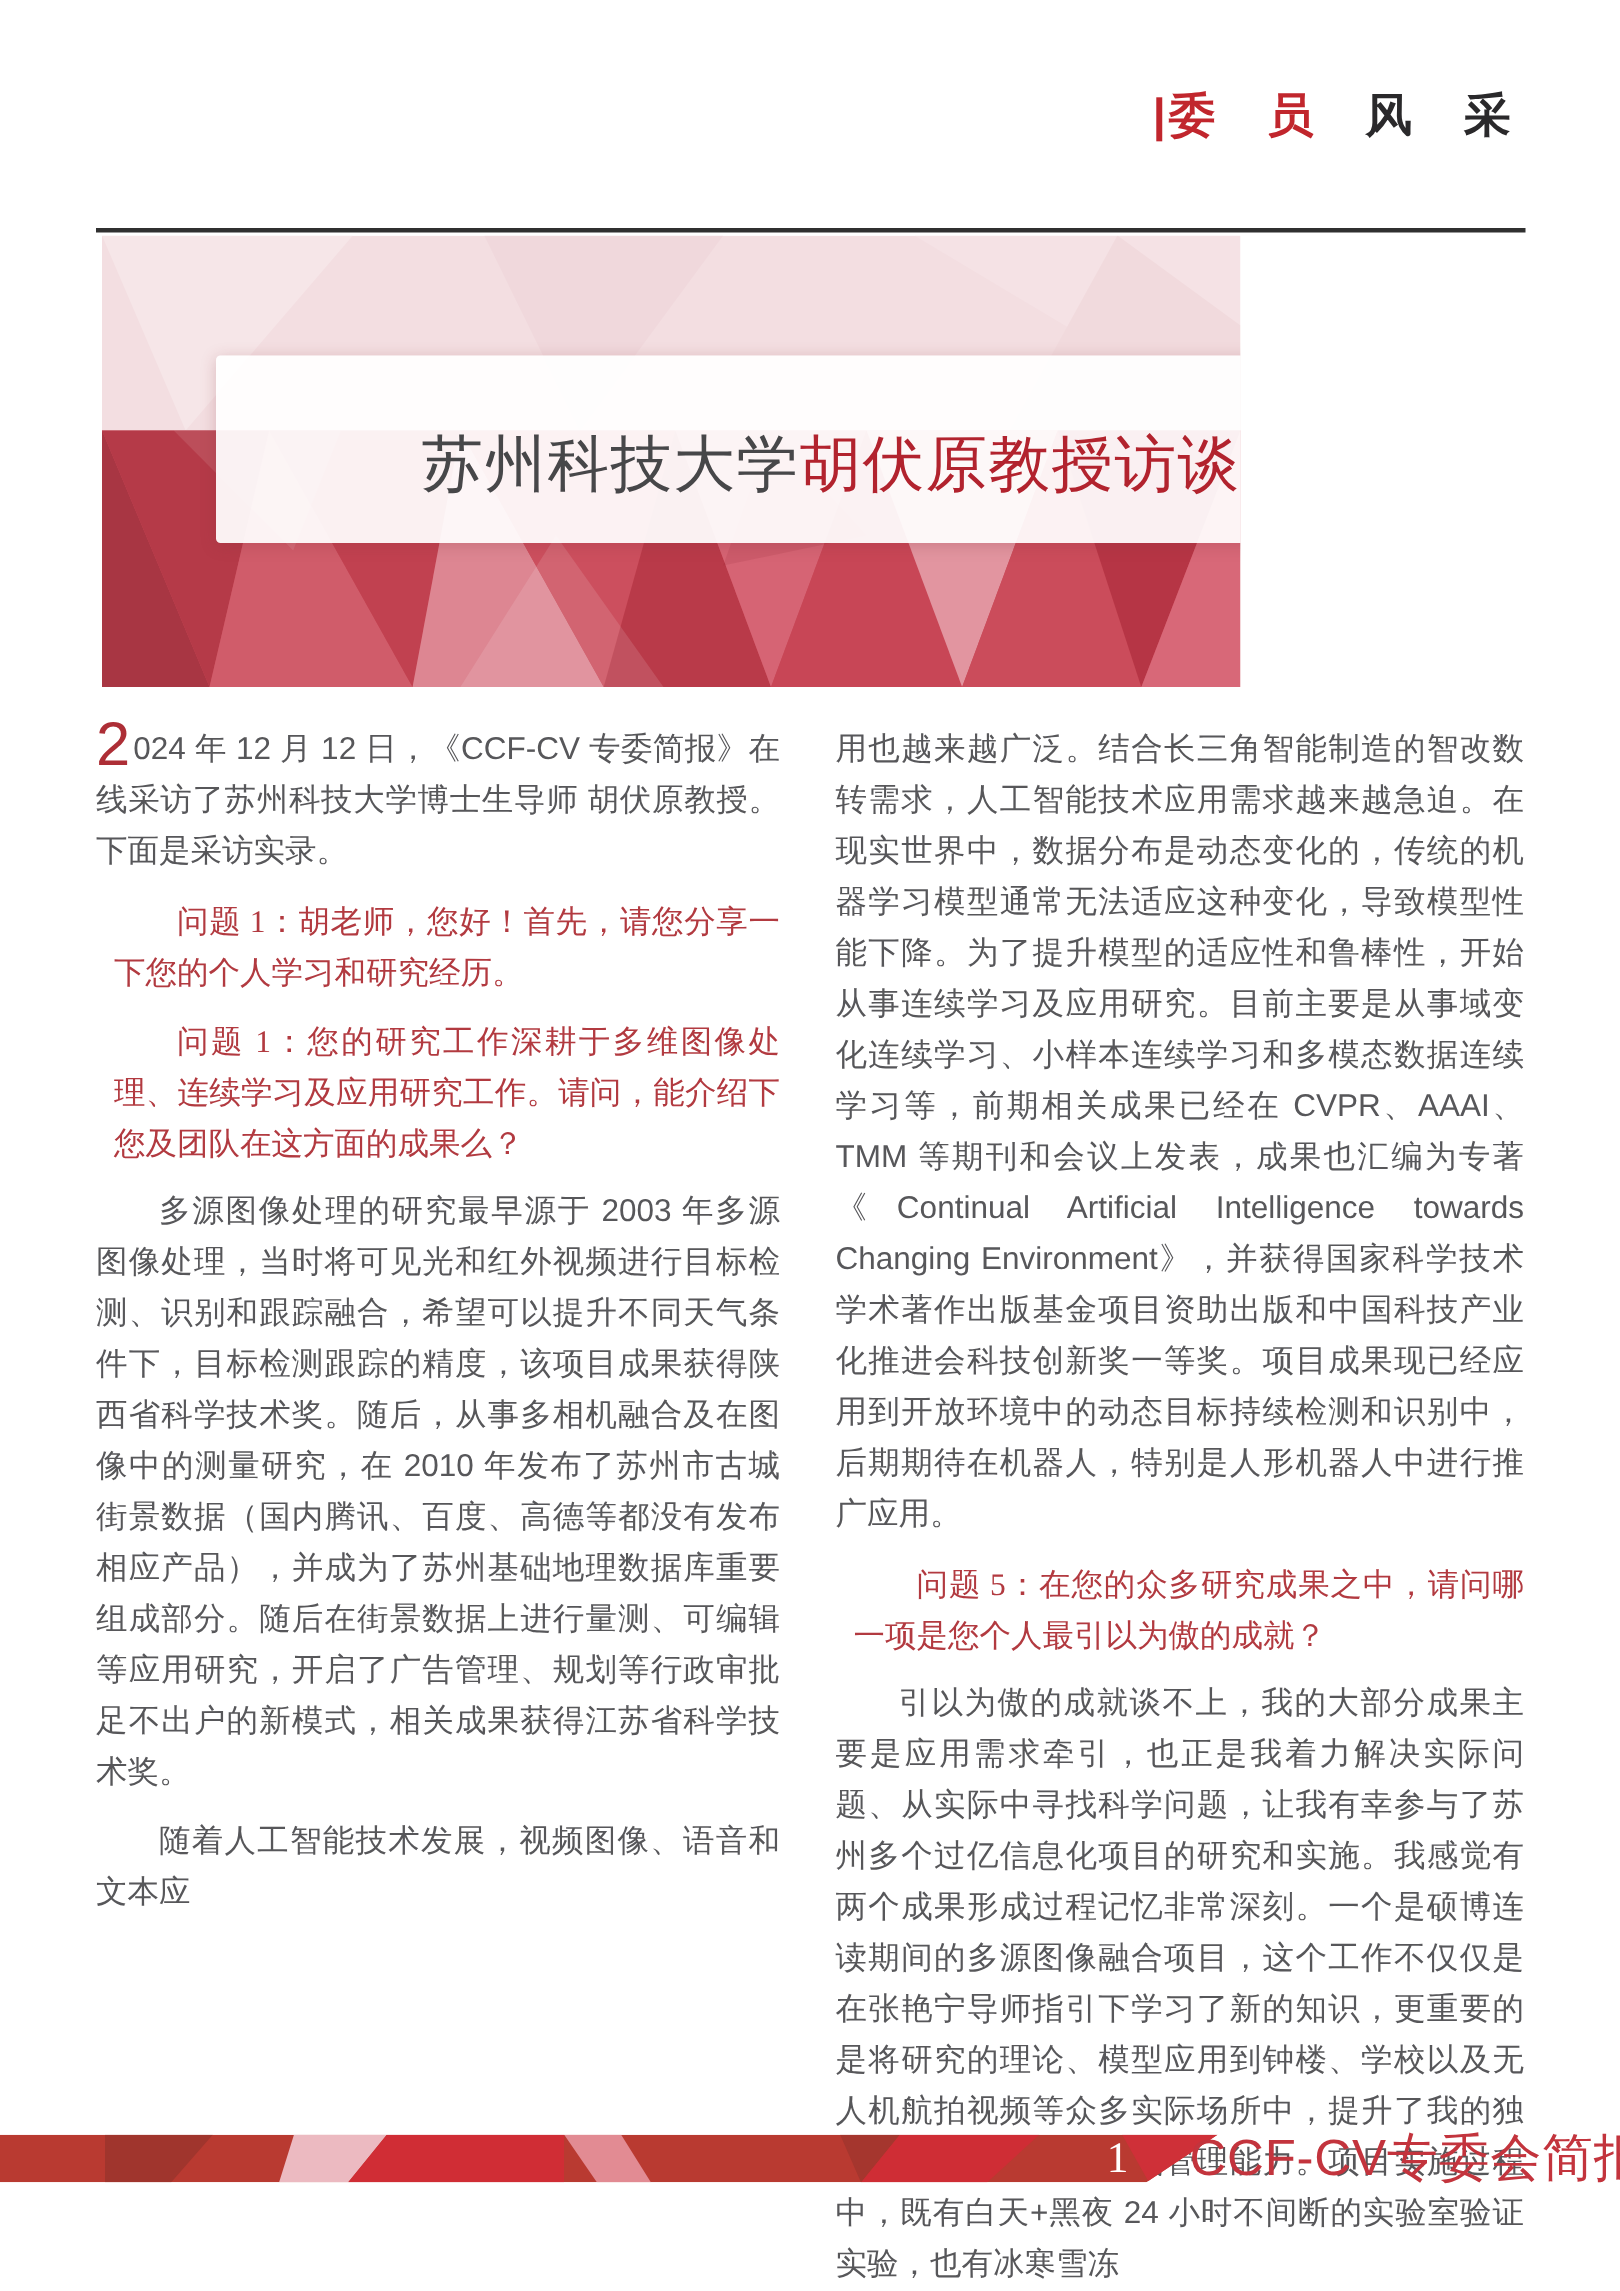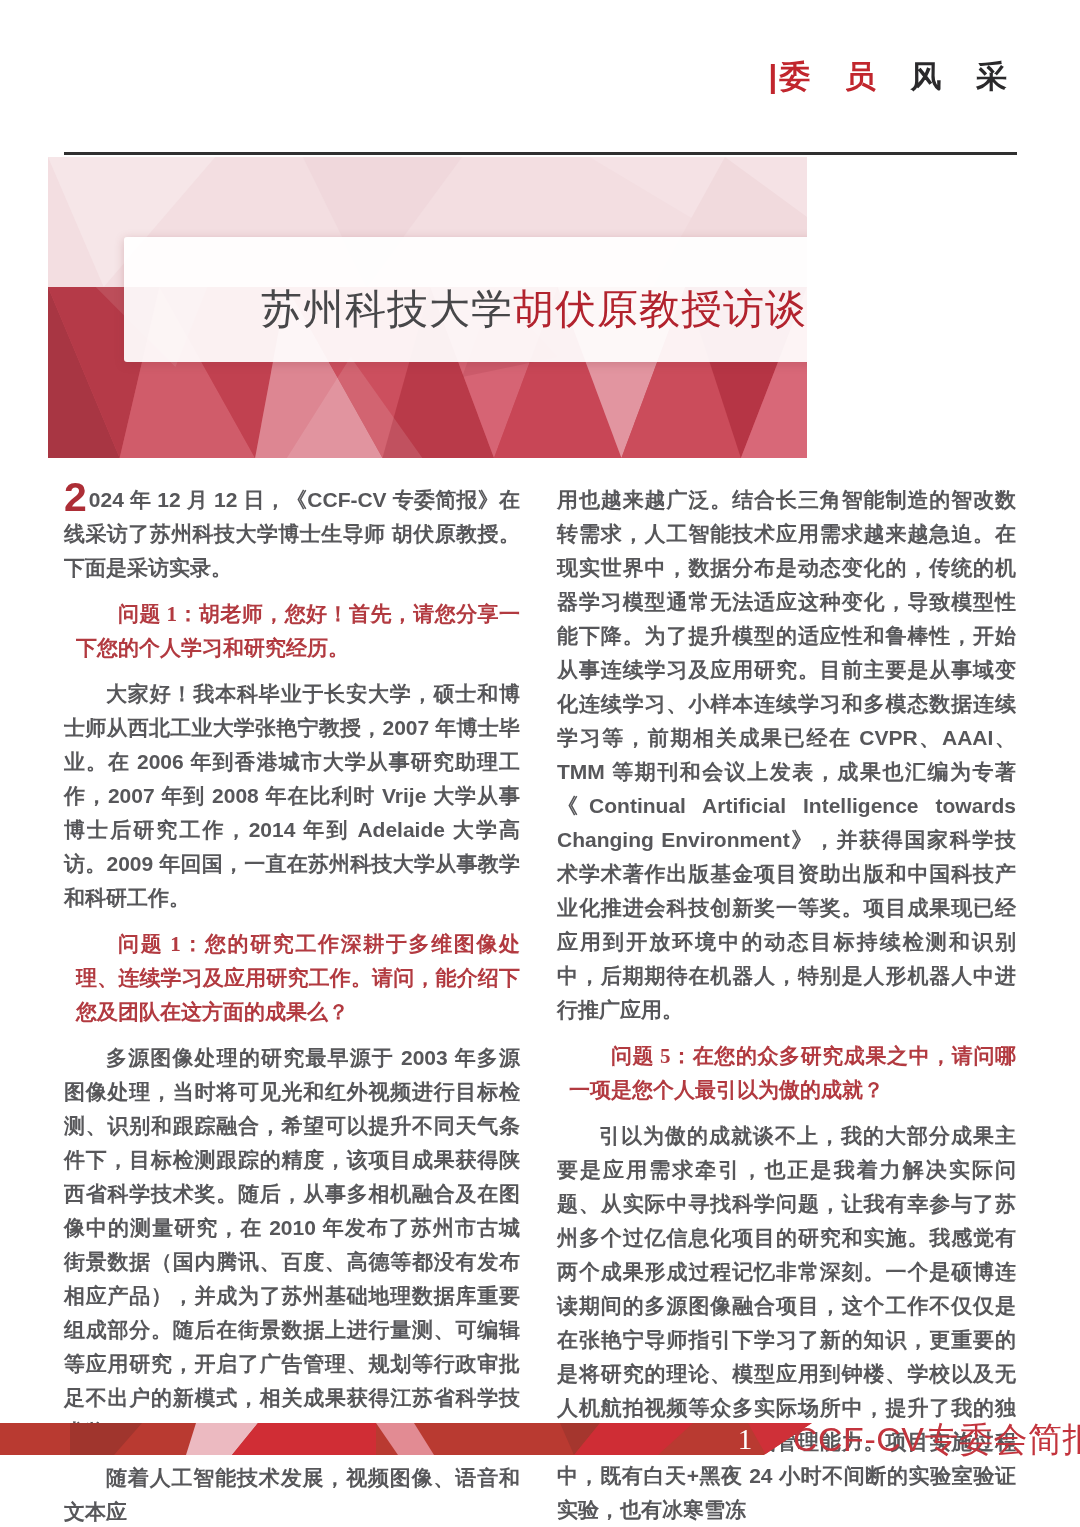--- a/index.html
+++ b/index.html
@@ -10,37 +10,37 @@
   }
   
   .header{position:absolute; top:56px; right:60px; text-align:right;}
   .category{font-size:31px; font-weight:bold; letter-spacing:13px; color:#2a292b; white-space:nowrap;}
   .category .bar{color:#c1262d; font-weight:bold; letter-spacing:2px;}
   .category .red{color:#c1262d;}
   .category .dark{color:#2a292b;}
   .subtitle{margin-top:12px; font-size:22px; letter-spacing:10px; color:#c9c9cb; white-space:nowrap;}
   
   .rule{position:absolute; left:64px; top:152px; width:953px; height:3px; background:#303030;}
-  .banner{position:absolute; left:48px; top:157px; width:759px; height:301px; overflow:hidden;}
+  .banner{position:absolute; left:68px; top:157px; width:759px; height:301px; overflow:hidden;}
   .banner svg{position:absolute; left:0; top:0; width:100%; height:100%; display:block;}
   .title-card{
     position:absolute; left:76px; top:80px; width:820px; height:125px;
     background:rgba(255,255,255,0.93); border-radius:3px;
     box-shadow:0 2px 10px rgba(140,50,60,0.25);
     display:flex; align-items:center; justify-content:center;
     padding-top:20px; box-sizing:border-box;
   }
   .banner-title{font-size:41px; letter-spacing:1px; white-space:nowrap;}
   .banner-title .t-dark{color:#474749;}
   .banner-title .t-red{color:#b2232e;}
   
   .col{position:absolute; top:483px; font-size:21px; line-height:34px; color:#57575a;}
   .col-left{left:64px; width:456px;}
   .col-right{left:557px; width:459px;}
-  .col p{margin:0 0 12px 0; text-align:justify; text-justify:inter-ideograph;font-weight:bold;}
+  .col p{margin:0 0 12px 0; text-align:justify; text-justify:inter-ideograph;}
   p.answer{text-indent:2em;}
   p.cont{text-indent:0;}
   p.question{
     color:#b23a40; text-indent:2em;
     font-family:"Liberation Serif","DejaVu Serif",serif;
     margin-left:12px;
   }
   .dropcap{
     display:inline-block; font-size:41px; line-height:20px;
     color:#ad2e36; vertical-align:-4px; margin-right:2px;
@@ -105,21 +105,20 @@
     <div class="title-card">
       <div class="banner-title">
         <span class="t-dark">苏州科技大学</span><span class="t-red">胡伏原教授访谈</span>
       </div>
     </div>
   </div>
 
   <div class="col col-left">
     <p class="cont"><span class="dropcap">2</span><span>024 年 12 月 12 日，《CCF-CV 专委简报》在线采访了苏州科技大学博士生导师 胡伏原教授。下面是采访实录。</span></p>
     <p class="question">问题 1：胡老师，您好！首先，请您分享一下您的个人学习和研究经历。</p>
-    <p class="answer">大家好！我本科毕业于长安大学，硕士和博士师从西北工业大学张艳宁教授，2007 年博士毕业。在 2006 年到香港城市大学从事研究助理工作，2007 年到 2008 年在比利时 Vrije 大学从事博士后研究工作，2014 年到 Adelaide 大学高访。2009 年回国，一直在苏州科技大学从事教学和科研工作。</p>
     <p class="question">问题 1：您的研究工作深耕于多维图像处理、连续学习及应用研究工作。请问，能介绍下您及团队在这方面的成果么？</p>
     <p class="answer">多源图像处理的研究最早源于 2003 年多源图像处理，当时将可见光和红外视频进行目标检测、识别和跟踪融合，希望可以提升不同天气条件下，目标检测跟踪的精度，该项目成果获得陕西省科学技术奖。随后，从事多相机融合及在图像中的测量研究，在 2010 年发布了苏州市古城街景数据（国内腾讯、百度、高德等都没有发布相应产品），并成为了苏州基础地理数据库重要组成部分。随后在街景数据上进行量测、可编辑等应用研究，开启了广告管理、规划等行政审批足不出户的新模式，相关成果获得江苏省科学技术奖。</p>
     <p class="answer">随着人工智能技术发展，视频图像、语音和文本应</p>
   </div>
 
   <div class="col col-right">
     <p class="cont">用也越来越广泛。结合长三角智能制造的智改数转需求，人工智能技术应用需求越来越急迫。在现实世界中，数据分布是动态变化的，传统的机器学习模型通常无法适应这种变化，导致模型性能下降。为了提升模型的适应性和鲁棒性，开始从事连续学习及应用研究。目前主要是从事域变化连续学习、小样本连续学习和多模态数据连续学习等，前期相关成果已经在 CVPR、AAAI、TMM 等期刊和会议上发表，成果也汇编为专著《Continual Artificial Intelligence towards Changing Environment》，并获得国家科学技术学术著作出版基金项目资助出版和中国科技产业化推进会科技创新奖一等奖。项目成果现已经应用到开放环境中的动态目标持续检测和识别中，后期期待在机器人，特别是人形机器人中进行推广应用。</p>
     <p class="question">问题 5：在您的众多研究成果之中，请问哪一项是您个人最引以为傲的成就？</p>
     <p class="answer">引以为傲的成就谈不上，我的大部分成果主要是应用需求牵引，也正是我着力解决实际问题、从实际中寻找科学问题，让我有幸参与了苏州多个过亿信息化项目的研究和实施。我感觉有两个成果形成过程记忆非常深刻。一个是硕博连读期间的多源图像融合项目，这个工作不仅仅是在张艳宁导师指引下学习了新的知识，更重要的是将研究的理论、模型应用到钟楼、学校以及无人机航拍视频等众多实际场所中，提升了我的独立科研能力和项目实战管理能力。项目实施过程中，既有白天+黑夜 24 小时不间断的实验室验证实验，也有冰寒雪冻</p>
   </div>

